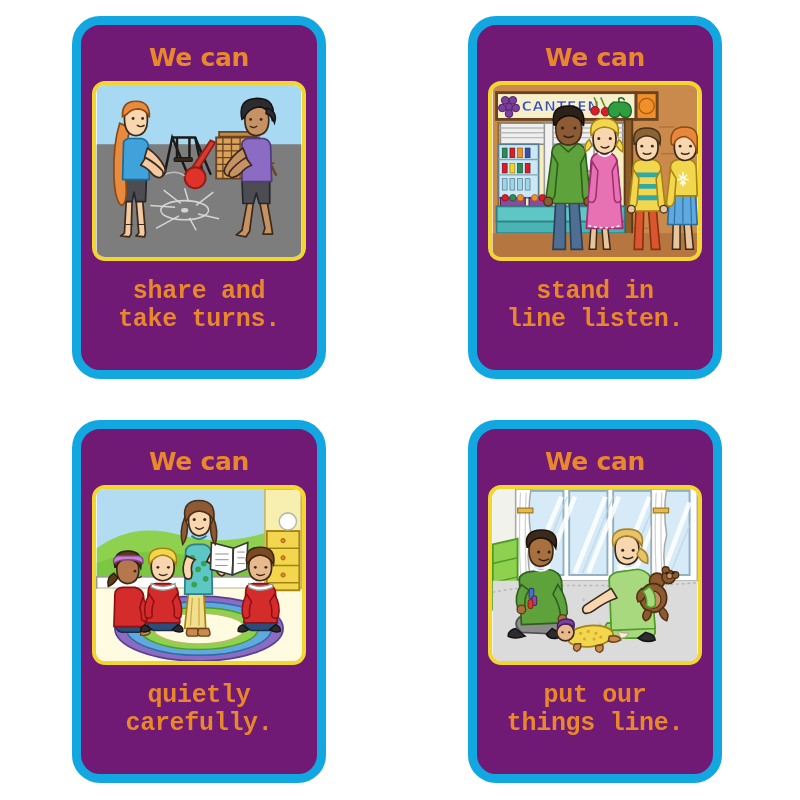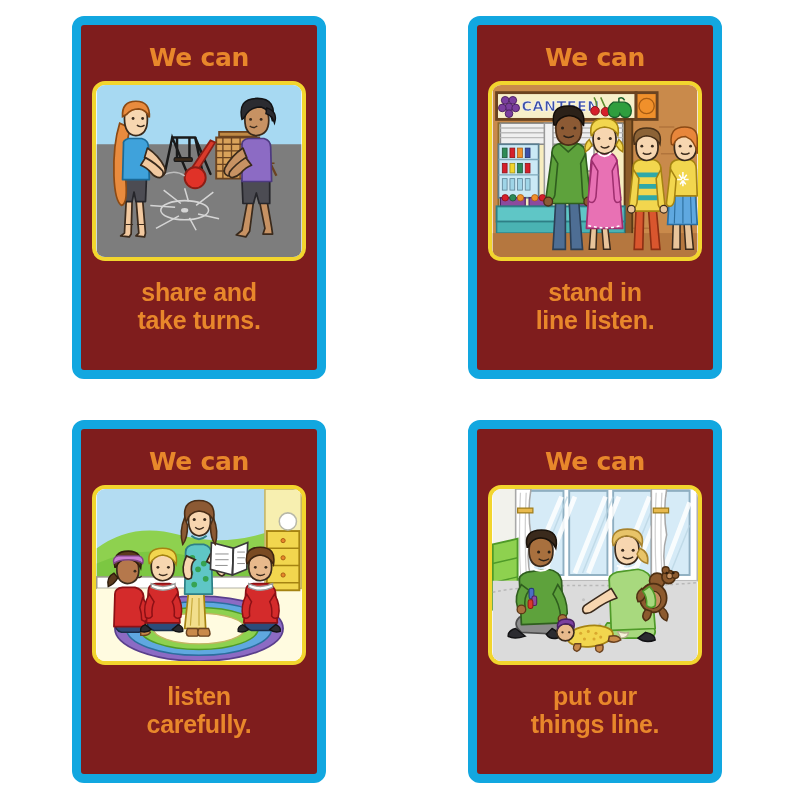--- a/index.html
+++ b/index.html
@@ -16,23 +16,23 @@
   }
   .sheet {
     position: relative;
     width: 800px;
     height: 800px;
     background: #ffffff;
   }
   .card {
     position: absolute;
     box-sizing: border-box;
-    background: #7f1d1d;
+    background: #701a75;
     border: 9px solid #12A7E0;
-    border-radius: 12px;
+    border-radius: 28px;
     display: flex;
     flex-direction: column;
     align-items: center;
   }
   .card-1 { left: 72px;  top: 16px;  width: 254px; height: 363px; }
   .card-2 { left: 468px; top: 16px;  width: 254px; height: 363px; }
   .card-3 { left: 72px;  top: 420px; width: 254px; height: 363px; }
   .card-4 { left: 468px; top: 420px; width: 254px; height: 363px; }
 
   .card-title {
@@ -54,21 +54,21 @@
     border: 4px solid #F2D52E;
     border-radius: 13px;
     overflow: hidden;
     background: #ffffff;
     flex: none;
   }
   .pic-frame svg { display: block; width: 100%; height: 100%; }
 
   .card-caption {
     color: #E8872B;
-    font-family: Liberation Sans, sans-serif;
+    font-family: Liberation Mono, monospace;
     font-weight: bold;
     font-size: 25px;
     line-height: 1.12;
     letter-spacing: -0.3px;
     text-align: center;
     margin-top: 17px;
     padding: 0 6px;
     white-space: pre-line;
   }
 </style>
@@ -447,21 +447,21 @@
           <path d="M159 81 Q159 68 171 68 Q183 68 183 82 Q183 95 171 96 Q159 95 159 81 Z" fill="#E8B98C" stroke="#3A2A1C" stroke-width="1.8"></path>
           <path d="M157 78 Q154 61 171 61 Q188 61 185 79 Q181 70 171 69 Q162 70 158 78 Z" fill="#7A4A22" stroke="#3E2410" stroke-width="1.6"></path>
           <g fill="#3A2A1C">
               <circle cx="166" cy="82" r="1.5"></circle>
               <circle cx="177" cy="82" r="1.5"></circle>
             </g>
           <path d="M167 89 Q171 92 176 89" stroke="#3A2A1C" stroke-width="1.4" fill="none"></path>
         </g>
       </svg>
     </div>
-    <div class="card-caption">listen
+    <div class="card-caption">quietly
 carefully.</div>
   </div>
 
   <div class="card card-4">
     <div class="card-title">We can</div>
     <div class="pic-frame">
       <svg viewBox="0 0 214 180" xmlns="http://www.w3.org/2000/svg">
         <rect x="0" y="0" width="214" height="180" fill="#F2F2EC"></rect>
 
         <rect x="24" y="0" width="190" height="96" fill="#FFFFFF" stroke="#B0B0B0" stroke-width="1.6"></rect>

